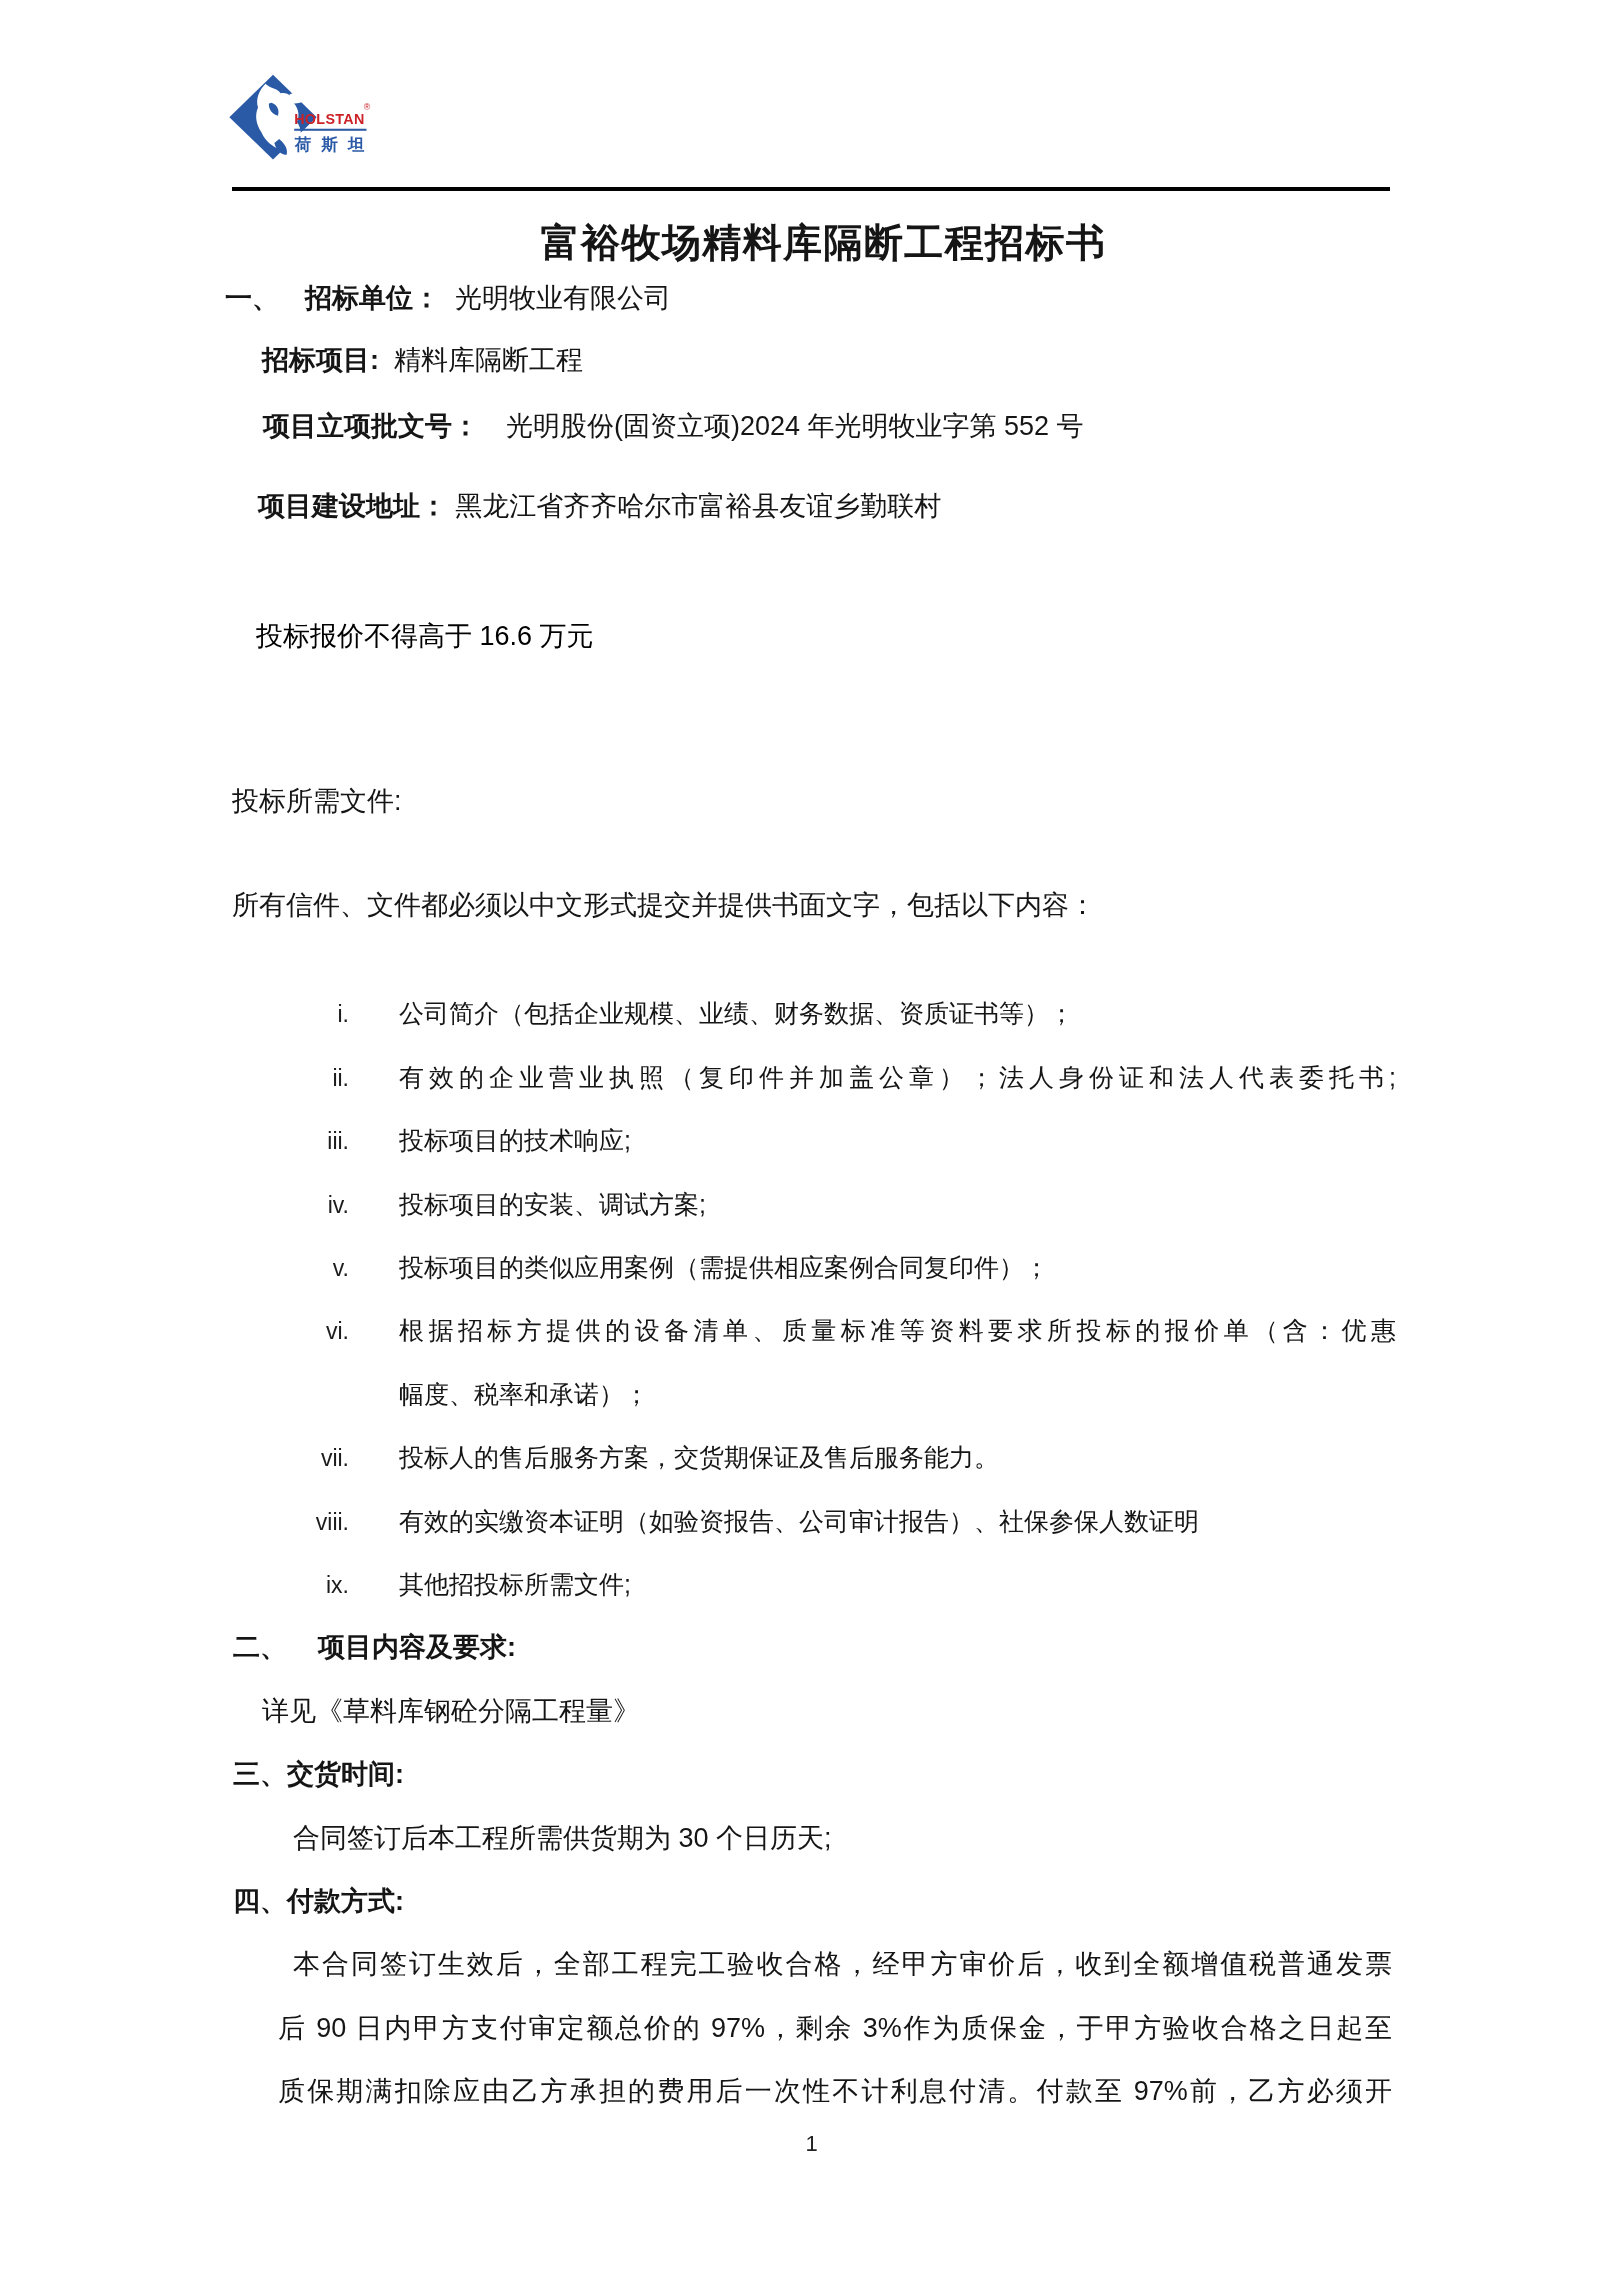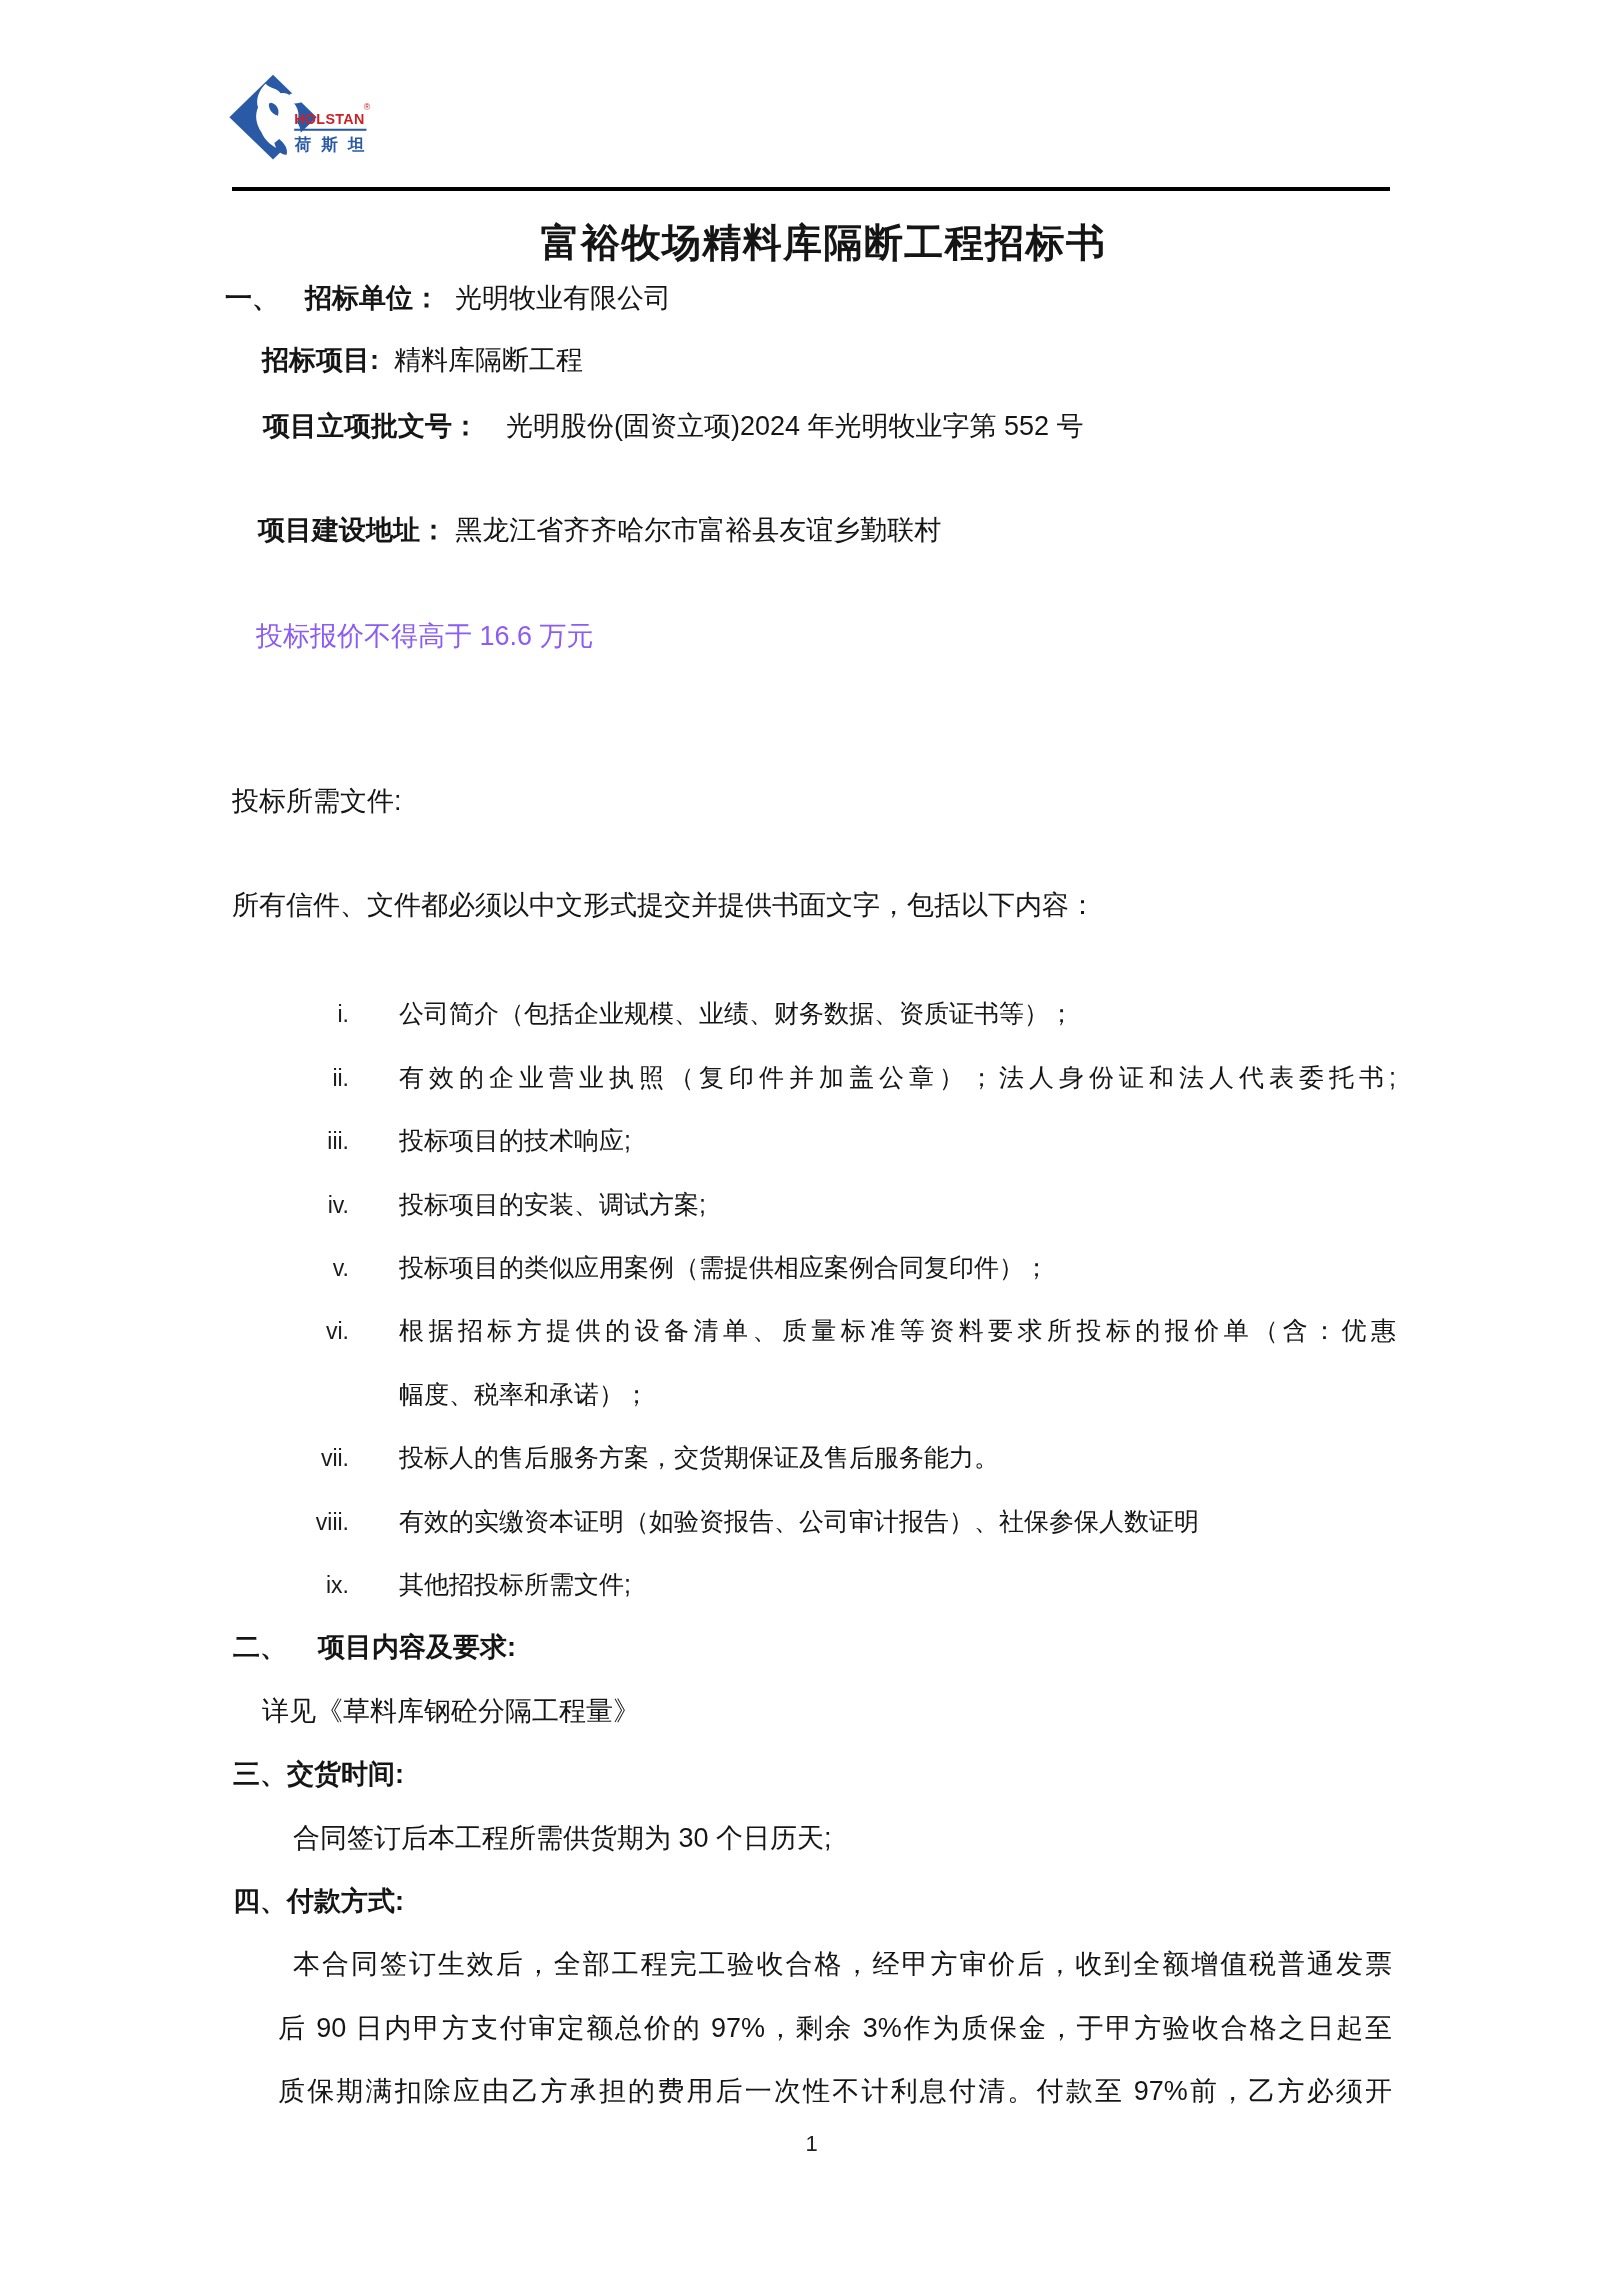--- a/index.html
+++ b/index.html
@@ -3,21 +3,21 @@
 <meta charset="utf-8">
 <style>
   html,body{margin:0;padding:0;background:#8a8a8a;}
   .page{
     position:relative;width:1623px;height:2295px;margin:0 auto;background:#ffffff;
     font-family:"Liberation Sans","DejaVu Sans",sans-serif;color:#151515;overflow:hidden;
   }
   .abs{position:absolute;}
   .t{font-size:27px;line-height:37px;white-space:nowrap;}
   .b{font-weight:700;}
-  .red{color:#8b5cf6;}
+  .red{color:#000000;}
   .rule{position:absolute;top:187px;left:232px;width:1158px;height:4.1px;background:#000;}
   .title{
     position:absolute;top:209px;left:232px;width:1159px;margin:12px;text-align:center;
     font-size:39px;line-height:44px;font-weight:700;letter-spacing:1.4px;white-space:nowrap;
   }
   .lrow{position:absolute;left:232px;display:flex;align-items:flex-start;}
   .lnum{width:117px;text-align:right;font-size:23px;line-height:38px;color:#1c1c1c;flex:0 0 auto;}
   .ltext{margin-left:50px;font-size:25px;line-height:37px;white-space:nowrap;}
   .ltext.cont{margin-left:167px;}
   .just{white-space:normal;width:997px;text-align:justify;text-align-last:justify;text-justify:inter-ideograph;}
@@ -62,21 +62,21 @@
   </div>
 
   <div class="abs t" style="top:342px;left:262px">
     <span class="b">招标项目:</span><span class="gap-c">精料库隔断工程</span>
   </div>
 
   <div class="abs t" style="top:408px;left:263px">
     <span class="b">项目立项批文号：</span><span class="gap-b">光明股份(固资立项)2024 年光明牧业字第 552 号</span>
   </div>
 
-  <div class="abs t" style="top:512px;left:258px">
+  <div class="abs t" style="top:488px;left:258px">
     <span class="b">项目建设地址：</span><span class="gap-d">黑龙江省齐齐哈尔市富裕县友谊乡勤联村</span>
   </div>
 
   <div class="abs t red" style="top:618px;left:256px">投标报价不得高于 16.6 万元</div>
 
   <div class="abs t" style="top:783px;left:232px">投标所需文件:</div>
 
   <div class="abs t" style="top:887px;left:232px">所有信件、文件都必须以中文形式提交并提供书面文字，包括以下内容：</div>
 
   <div class="lrow" style="top:995px">

